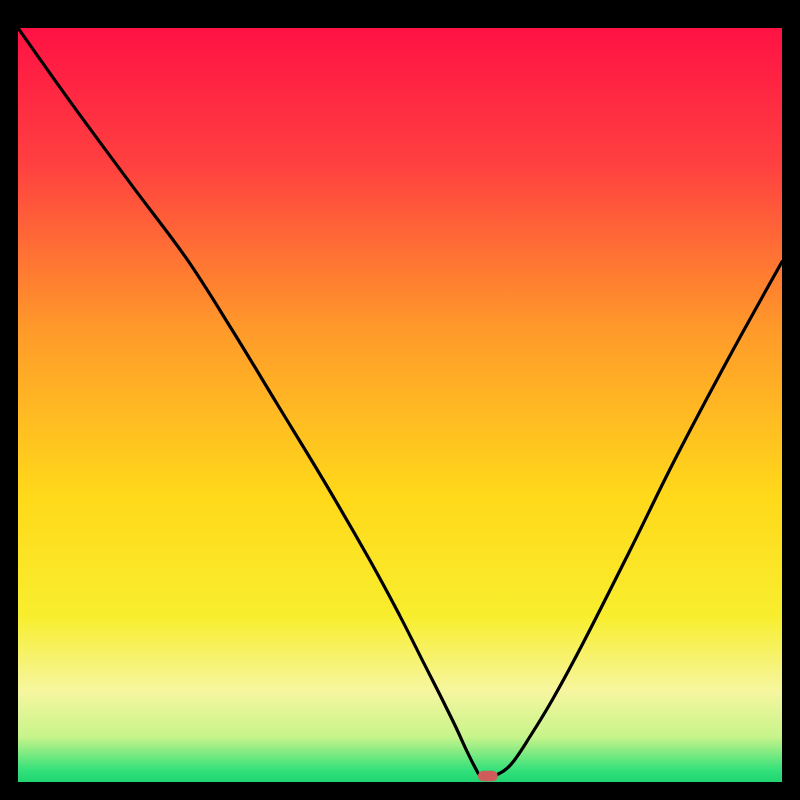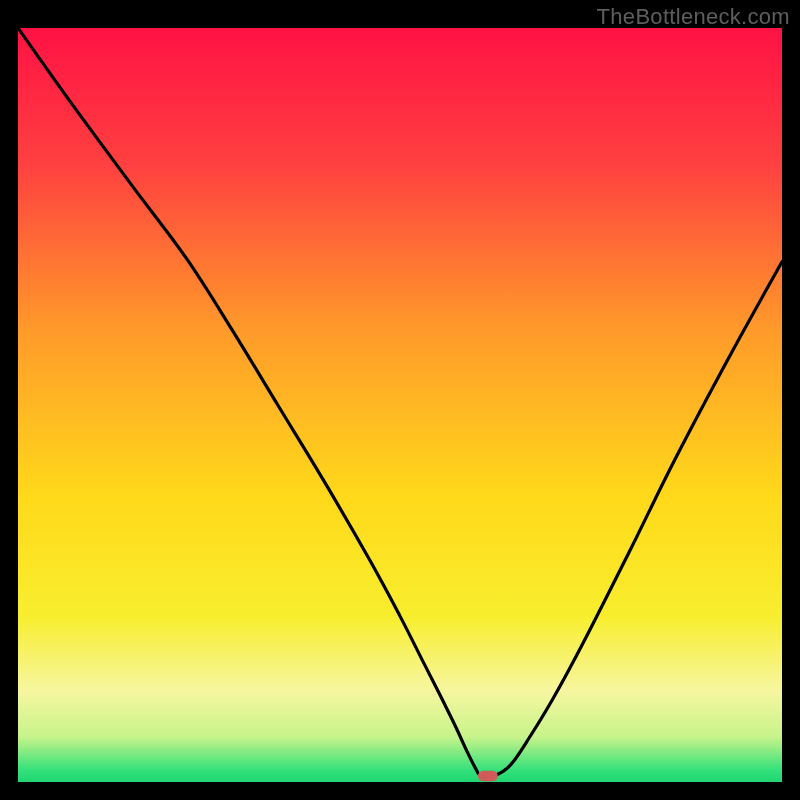--- a/index.html
+++ b/index.html
@@ -34,21 +34,20 @@
     height: 754px;
   }
   svg {
     display: block;
   }
 </style>
 </head>
 <body>
 
 <div class="chart-container">
-  <div class="watermark">TheBottleneck.com</div>
 
   <div class="plot-area">
     <svg id="chart-svg" viewBox="0 0 100 100" preserveAspectRatio="none" width="764" height="754">
       <defs>
         <linearGradient id="bg-grad" x1="0" y1="0" x2="0" y2="1">
             <stop offset="0%" stop-color="#ff1244"></stop>
             <stop offset="18%" stop-color="#ff4040"></stop>
             <stop offset="40%" stop-color="#ff9a2a"></stop>
             <stop offset="62%" stop-color="#ffd91a"></stop>
             <stop offset="78%" stop-color="#f8ee2e"></stop>

